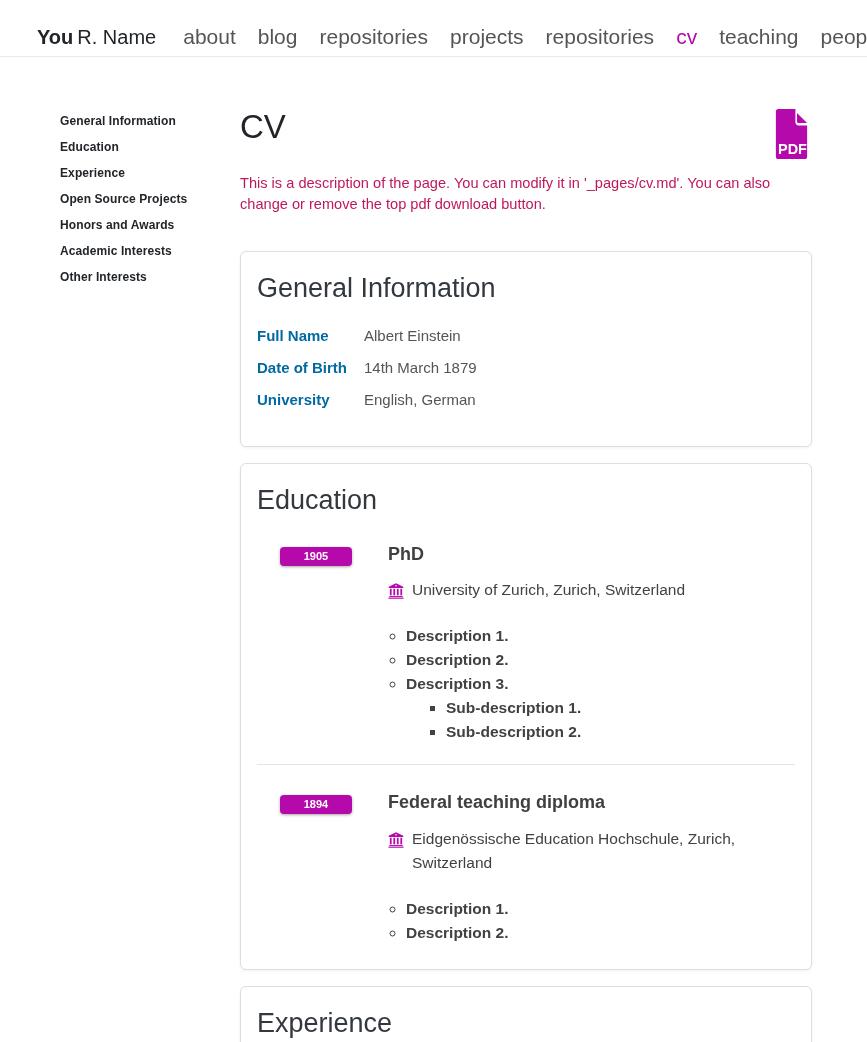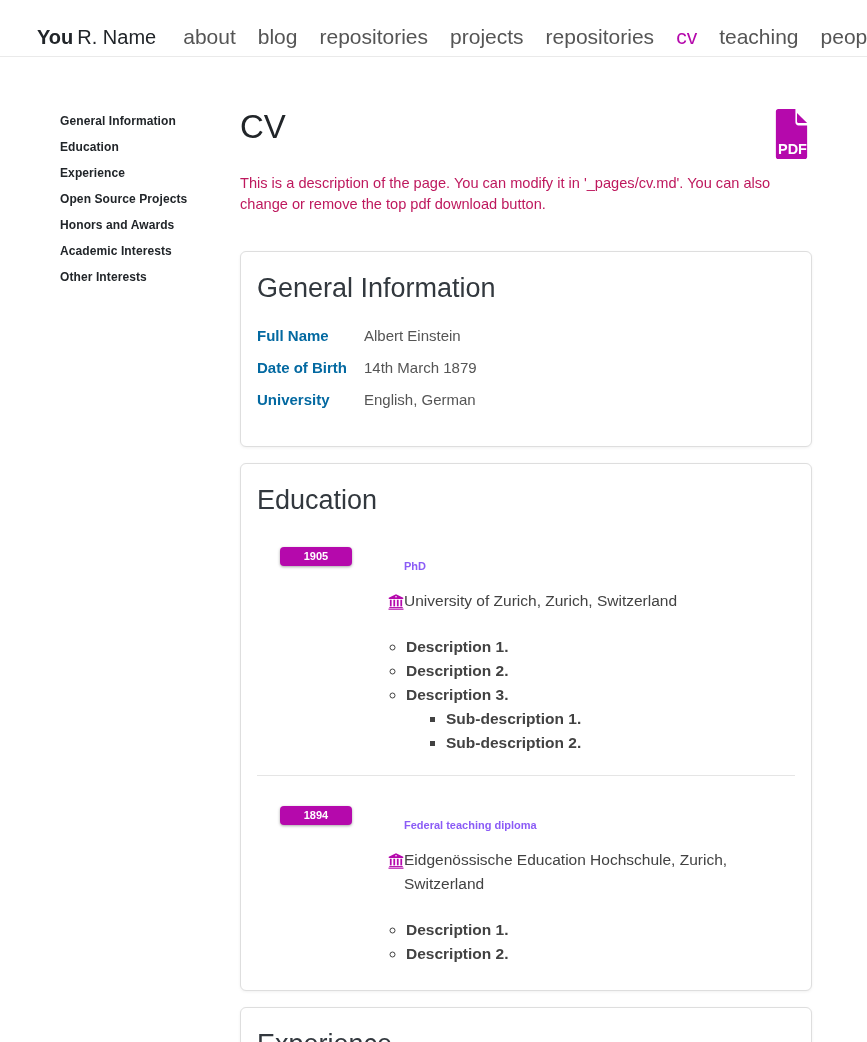--- a/index.html
+++ b/index.html
@@ -105,22 +105,22 @@
     color: #fff;
     font-size: 11px;
     font-weight: bold;
     line-height: 13px;
     padding: 3px 8px;
     border-radius: 4px;
     box-shadow: 0 1px 3px rgba(0,0,0,.35);
     white-space: nowrap;
   }
   .entry-body { flex: 1; min-width: 0; font-size: 15.5px; color: #424242; }
-  .entry-title { font-size: 11px; font-weight: bold; color: #8b5cf6; margin: 16px; line-height: 1.3; }
-  .institution { display: flex; margin-top: 12px; line-height: 24px; align-items: flex-start; }
+  .entry-title { font-size: 18px; font-weight: bold; color: #404040; margin: 0; line-height: 1.3; }
+  .institution { display: flex; gap: 8px; margin-top: 12px; line-height: 24px; align-items: flex-start; }
   .bank-icon { flex-shrink: 0; margin-top: 5px; line-height: 0; }
   .entry-body ul { margin: 22px 0 0; padding-left: 18px; font-weight: bold; }
   .entry-body li { line-height: 24px; list-style-type: circle; }
   .entry-body li ul { margin: 0; padding-left: 40px; }
   .entry-body li li { list-style-type: square; }
   .entry-divider { border: none; border-top: 1px solid #e5e5e5; margin: 20px 0 0; }
 </style>
 </head>
 <body>
 

